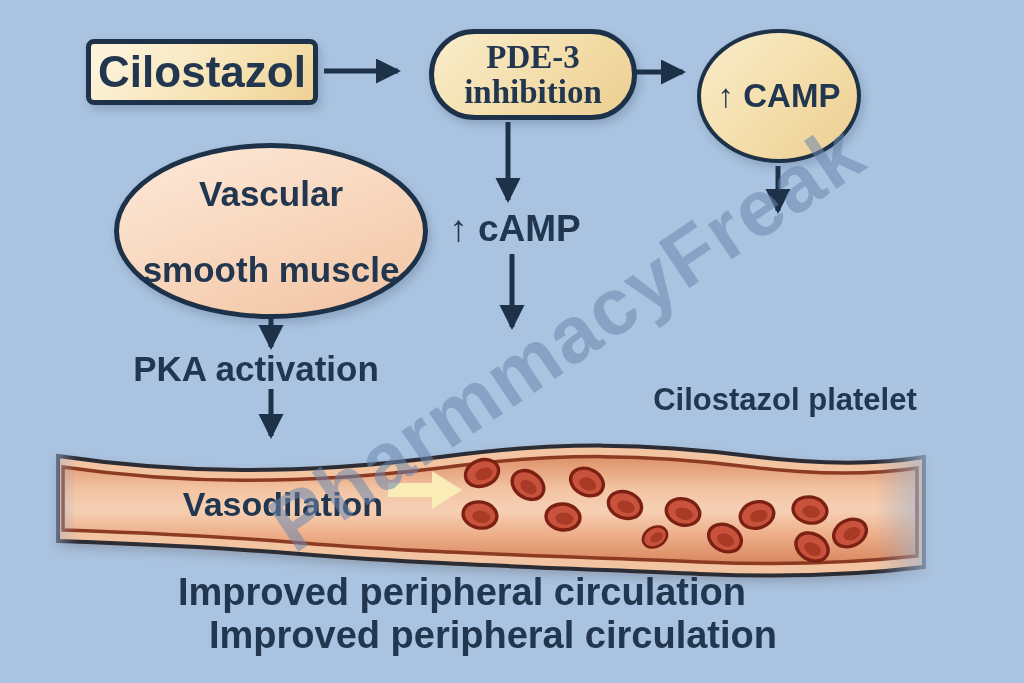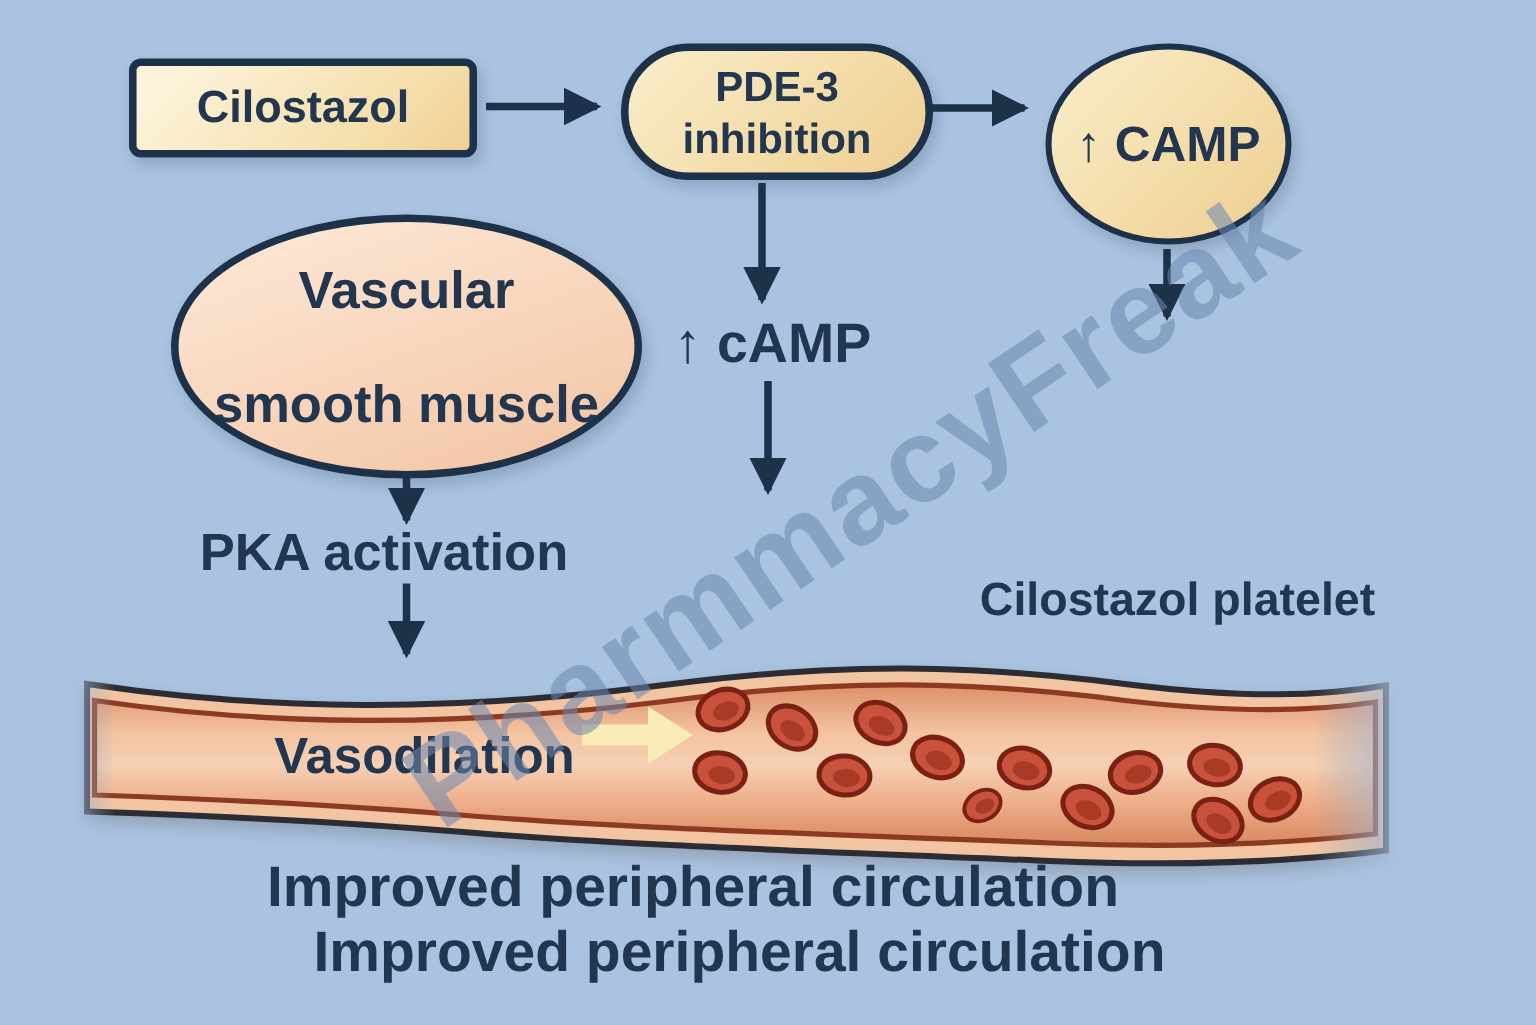--- a/index.html
+++ b/index.html
@@ -9,22 +9,22 @@
   .node{position:absolute;display:flex;flex-direction:column;align-items:center;justify-content:center;
         text-align:center;color:var(--navy,#22374f);font-weight:bold;
         box-shadow:3px 5px 9px rgba(45,65,95,.22);}
   .outline{border:5px solid var(--line,#1d3248);}
   .cream{background:linear-gradient(135deg,#fdf3da 10%,#f4dda8 75%,#efd094 100%);}
   .gold{background:linear-gradient(135deg,#f9ecc8 5%,#f3dba6 60%,#ecce92 100%);}
   .peach{background:linear-gradient(160deg,#fce6d4 10%,#f6cfb2 70%,#f1c2a2 100%);gap:37px;}
 
   .lbl{position:absolute;color:var(--navy,#22374f);font-weight:bold;text-align:center;line-height:1.06;}
 
-  #cilostazol{left:86px;top:39px;width:222px;height:56px;border-radius:8px;font-size:30px;}
-  #pde3{left:414px;top:29px;width:198px;height:81px;border-radius:46px;font-size:28px;line-height:35px;}
+  #cilostazol{left:86px;top:39px;width:222px;height:56px;border-radius:8px;font-size:44px;}
+  #pde3{left:429px;top:29px;width:198px;height:81px;border-radius:46px;font-size:33px;line-height:35px;font-family:Liberation Serif, serif;}
   #camp-circle{left:697px;top:29px;width:156px;height:126px;border-radius:50%;font-size:33px;border-width:4px;}
   #vascular{left:114px;top:143px;width:304px;height:166px;border-radius:50%;font-size:35px;line-height:39px;border-width:5px;}
   #platelet{left:706px;top:218px;width:146px;height:138px;border-radius:50%;font-size:33px;border-width:4px;}
   #ca-pill{left:457px;top:336px;width:104px;height:50px;border-radius:29px;font-size:32px;border-width:4px;}
   #ca-pill sup{font-size:0.55em;vertical-align:super;line-height:0;}
 
   #camp-text{left:430px;top:209px;width:170px;font-size:37px;}
   #pka-text{left:96px;top:350px;width:320px;font-size:35px;}
   #inhibited-text{left:628px;top:383px;width:314px;font-size:31px;line-height:33px;}
   #vasodilation-text{left:168px;top:470px;width:230px;font-size:34px;margin-top:16px;}

